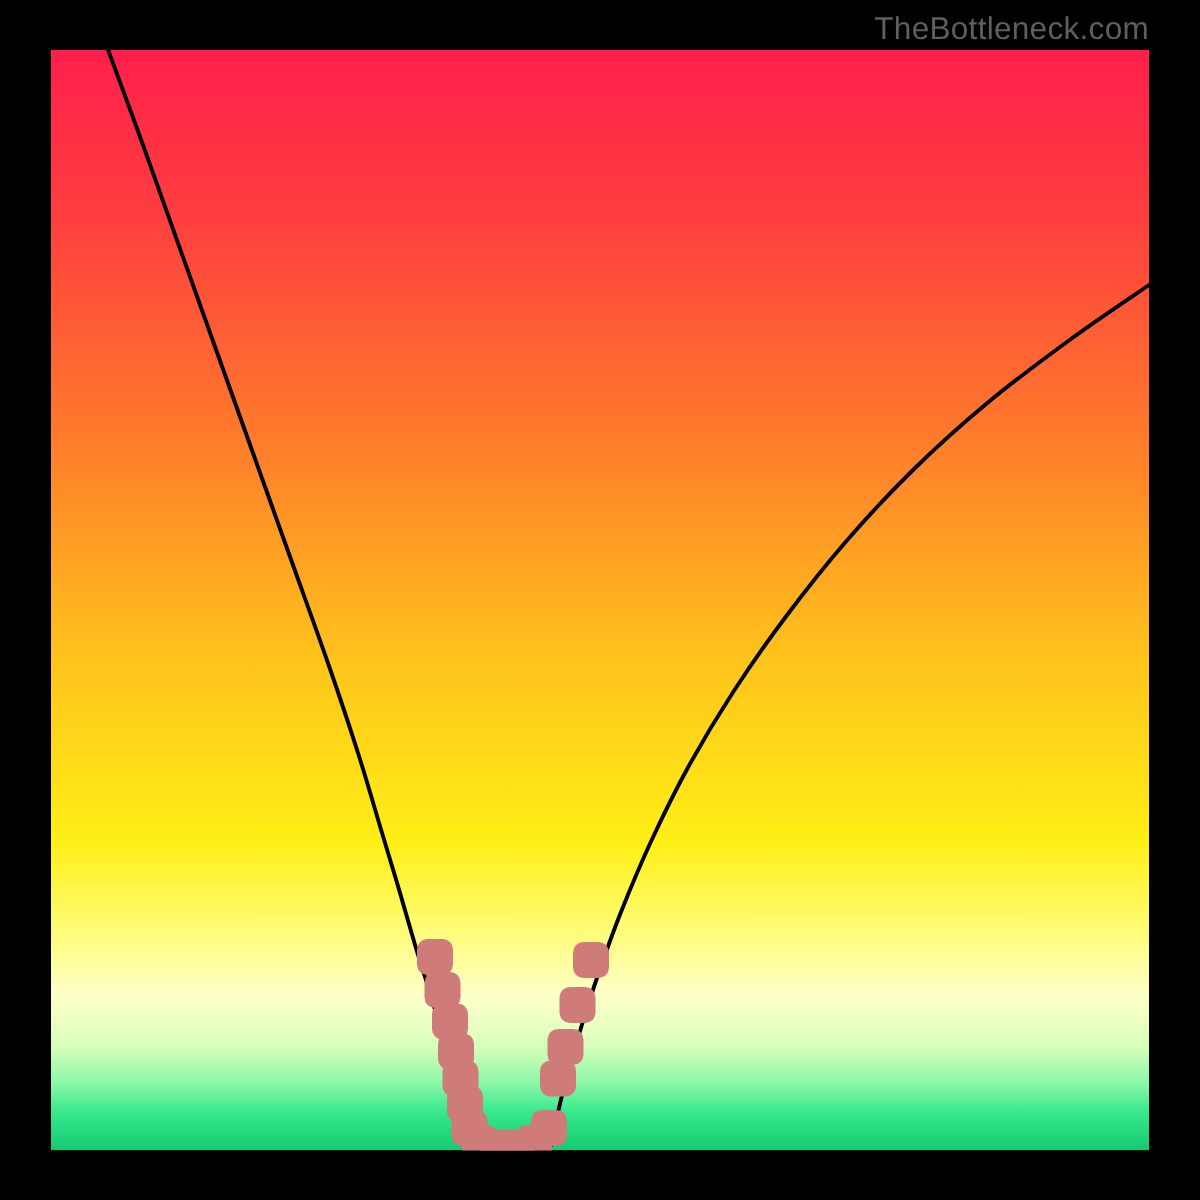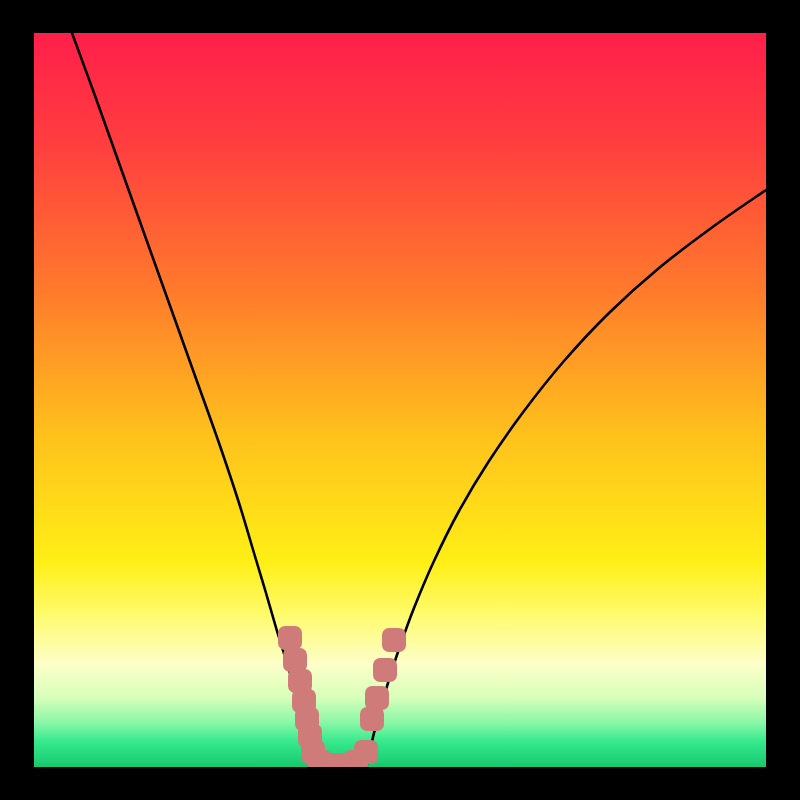--- a/index.html
+++ b/index.html
@@ -107,14 +107,15 @@
         <div class="dot" style="left: 322px; top: 729px; background: rgb(207, 123, 121);"></div>
         <div class="dot" style="left: 332px; top: 719px; background: rgb(207, 123, 121);"></div>
         <div class="dot" style="left: 338px; top: 686px; background: rgb(207, 123, 121);"></div>
         <div class="dot" style="left: 343px; top: 665px; background: rgb(207, 123, 121);"></div>
         <div class="dot" style="left: 351px; top: 637px; background: rgb(207, 123, 121);"></div>
         <div class="dot" style="left: 360px; top: 607px; background: rgb(207, 123, 121);"></div>
       </div>
 
   </div>
 
+  <div class="watermark">TheBottleneck.com</div>
 
 </div>
 
 </body></html>

